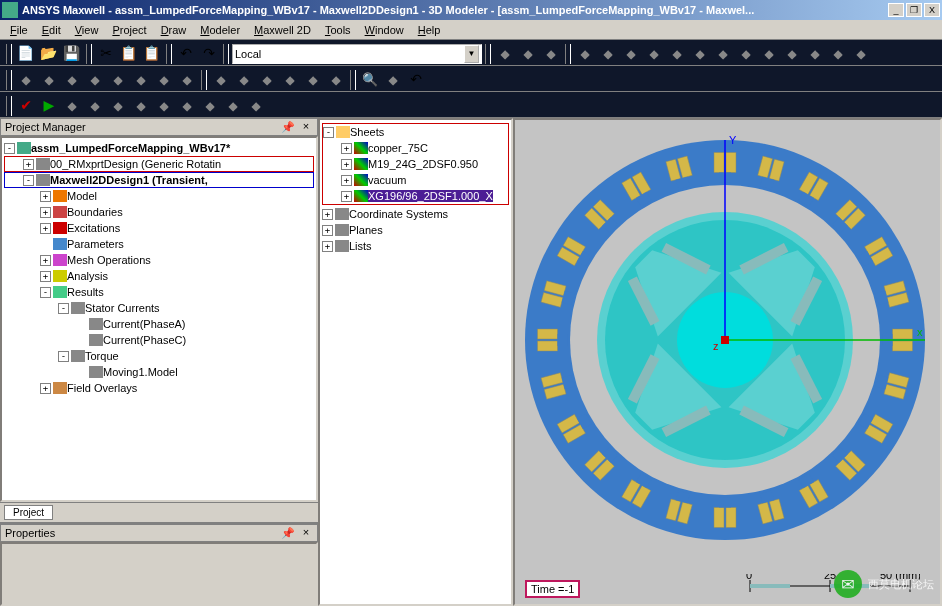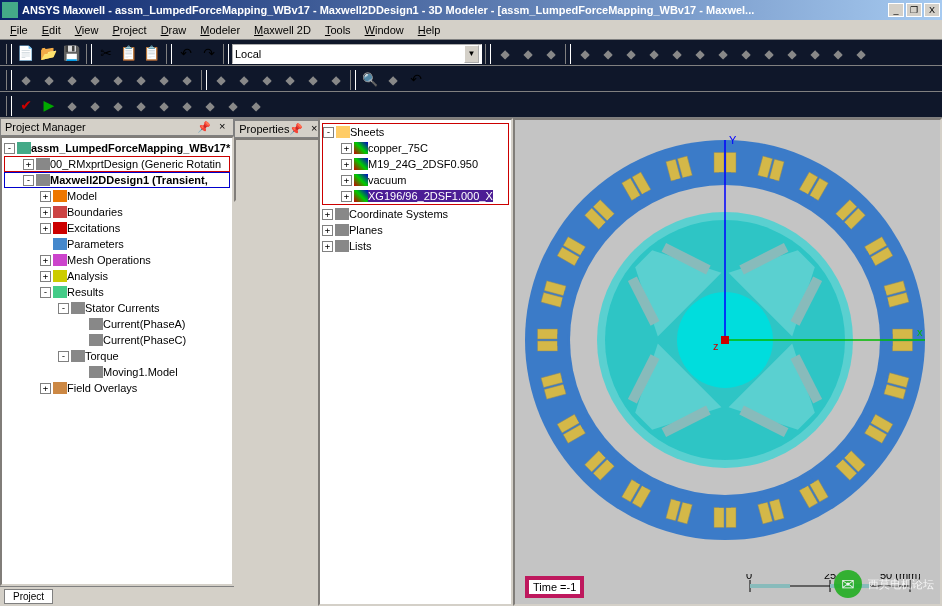--- a/index.html
+++ b/index.html
@@ -33,21 +33,21 @@
 .indent-4 { padding-left: 72px; text-align: right; }
 .pm-tab { height: 20px; background: #d4d0c8; display: flex; align-items: center; padding: 0 4px; border-top: 1px solid #808080; }
 .pm-tab-btn { background: #fff; border: 1px solid #808080; padding: 1px 8px; font-size: 10px; }
 .props-panel { height: 84px; border-top: 2px solid #808080; display: flex; flex-direction: column; }
 .props-body { flex: 1; background: #d4d0c8; border: 2px inset #d4d0c8; }
 .model-tree { width: 195px; background: #fff; border: 2px inset #d4d0c8; overflow: hidden; padding: 2px; }
 .model-tree .boxed-group { border: 1px solid #c00; margin: 1px 0; }
 .viewport { flex: 1; background: #c4c4c4; border: 2px inset #d4d0c8; position: relative; overflow: hidden; }
 .viewport svg { display: block; }
 .ruler { position: absolute; bottom: 6px; right: 20px; display: flex; align-items: center; gap: 4px; }
-.time-box { position: absolute; bottom: 6px; left: 10px; background: #fff; border: 4px solid #be185d; padding: 1px 4px; }
+.time-box { position: absolute; bottom: 6px; left: 10px; background: #fff; border: 2px solid #be185d; padding: 1px 4px; }
 .ic { font-size: 14px; }
 .ic-new::before { content: "📄"; font-size: 14px; }
 .ic-open::before { content: "📂"; font-size: 14px; }
 .ic-save::before { content: "💾"; font-size: 14px; }
 .ic-cut::before { content: "✂"; font-size: 14px; }
 .ic-copy::before { content: "📋"; font-size: 14px; }
 .ic-paste::before { content: "📋"; font-size: 14px; }
 .ic-undo::before { content: "↶"; font-size: 14px; }
 .ic-redo::before { content: "↷"; font-size: 14px; }
 .ic-gen::before { content: "◆"; color: #888; font-size: 12px; }
@@ -256,21 +256,21 @@
   <div class="tbtn">
       <span class="ic ic-gen"></span>
     </div>
   <div class="tbtn">
       <span class="ic ic-gen"></span>
     </div>
 </div>
 
 <div class="main-area">
 
-  <div style="width:318px; display:flex; flex-direction:row;">
+  <div style="width:318px; display:flex; flex-direction:column;">
     <div class="pm-panel" style="flex:1; border-right:none;">
       <div class="pm-header">
         <span class="pm-title">Project Manager</span>
         <span style="margin-right:4px;">📌</span>
         <span class="pm-x">×</span>
       </div>
       <div class="pm-tree">
         <div class="tree-node">
           <span class="exp">-</span>
           <span class="node-ic" style="background:#4a8"></span>

